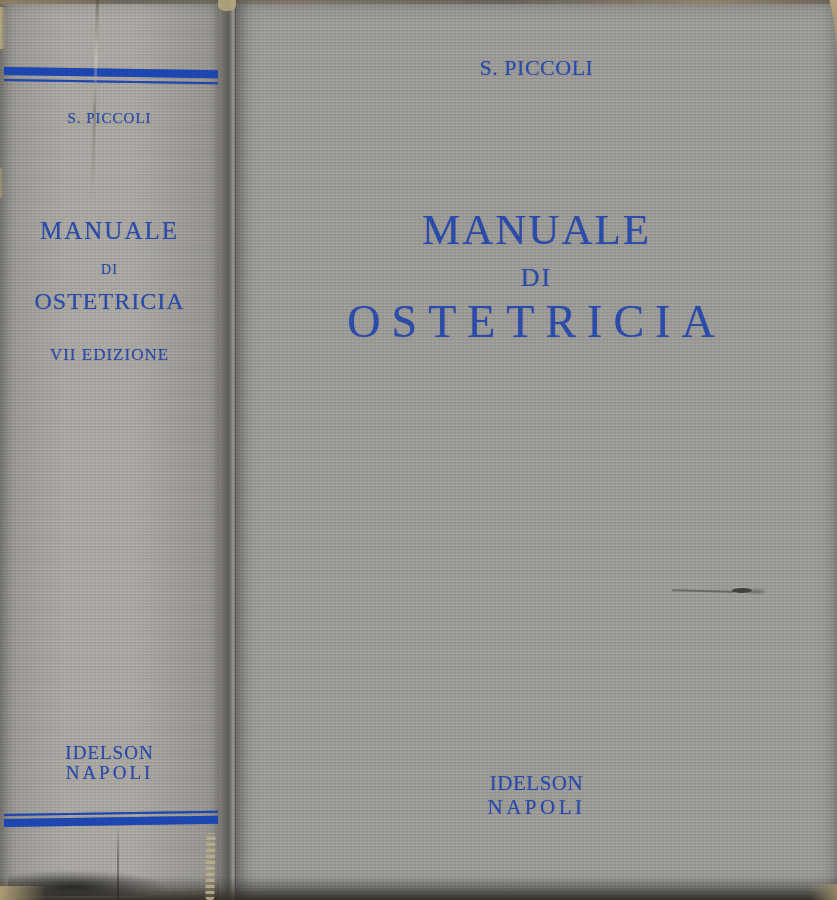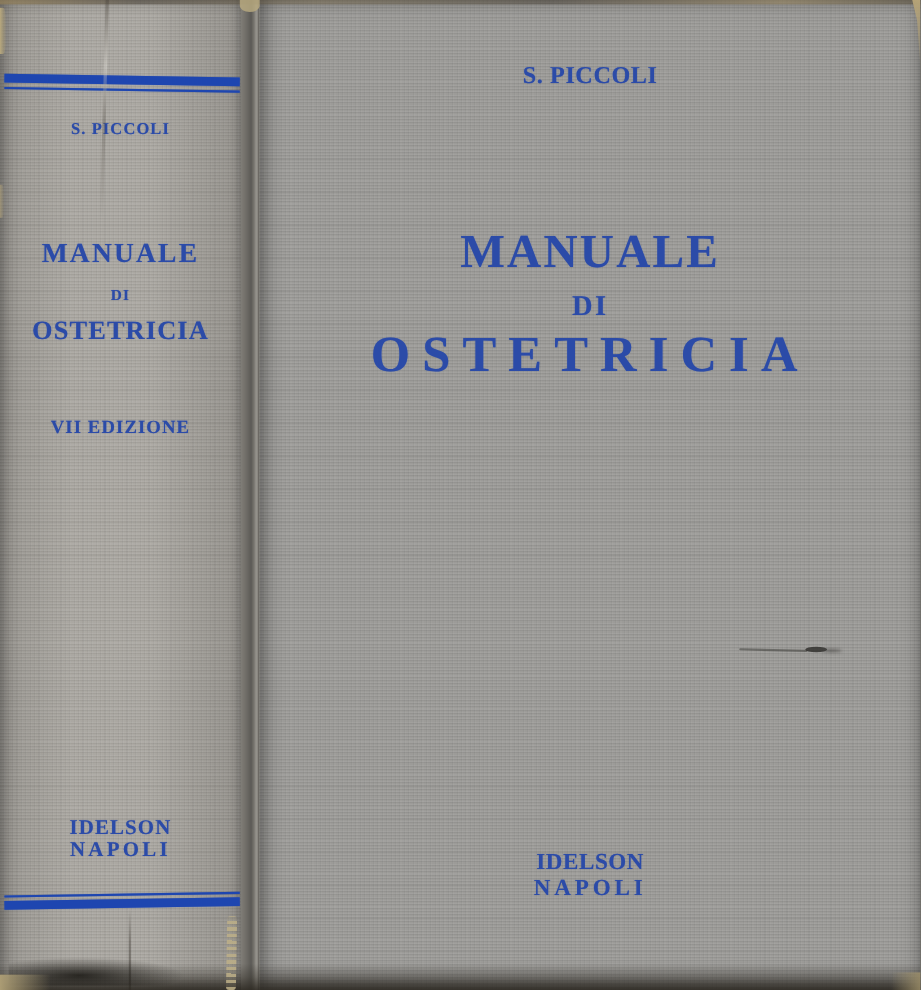--- a/index.html
+++ b/index.html
@@ -18,27 +18,27 @@
   .spine{
     position:absolute;left:0;top:0;width:219px;height:900px;
     background-color:#a6a39d;
     box-shadow:
       inset 10px 0 16px -8px rgba(0,0,0,.33),
       inset -6px 0 10px -6px rgba(0,0,0,.25),
       inset 0 10px 16px -10px rgba(0,0,0,.25),
       inset 0 -14px 20px -10px rgba(0,0,0,.35);
   }
   .spine-shade{position:absolute;inset:0;background:linear-gradient(90deg, rgba(0,0,0,.08), rgba(255,255,255,.05) 30%, rgba(255,255,255,.05) 62%, rgba(0,0,0,.10));}
-  .ink{color:#2b4ba8;font-weight:700;text-shadow:0 0 1px rgba(43,75,168,.55);}
+  .ink{color:#2b4ba8;font-weight:400;text-shadow:0 0 1px rgba(43,75,168,.55);}
   .spine .txt{position:absolute;left:0;width:219px;text-align:center;white-space:nowrap;}
   .spine-author{top:111px;font-size:15px;letter-spacing:1px;line-height:15px;}
   .spine-title-1{top:218px;font-size:25px;letter-spacing:2px;line-height:25px;}
   .spine-title-2{top:263px;font-size:14px;letter-spacing:1px;line-height:14px;}
   .spine-title-3{top:289px;font-size:24px;letter-spacing:1px;line-height:24px;}
-  .spine-edition{top:380px;font-size:17px;letter-spacing:1px;line-height:17px;}
+  .spine-edition{top:346px;font-size:17px;letter-spacing:1px;line-height:17px;}
   .spine-pub-1{top:743px;font-size:19px;letter-spacing:1px;line-height:19px;}
   .spine-pub-2{top:763px;font-size:19px;letter-spacing:3px;line-height:19px;}
   .rule{position:absolute;left:4px;width:214px;background:#1e46b0;box-shadow:0 0 1px rgba(30,70,176,.6);transform-origin:left center;}
   .rule-top-thick{top:67px;height:8px;transform:rotate(.9deg);}
   .rule-top-thin{top:79px;height:2px;transform:rotate(.9deg);}
   .rule-bottom-thin{top:814px;height:2px;transform:rotate(-.9deg);}
   .rule-bottom-thick{top:819px;height:8px;transform:rotate(-.9deg);}
   
   .hinge{
     position:absolute;left:219px;top:0;width:16px;height:900px;

